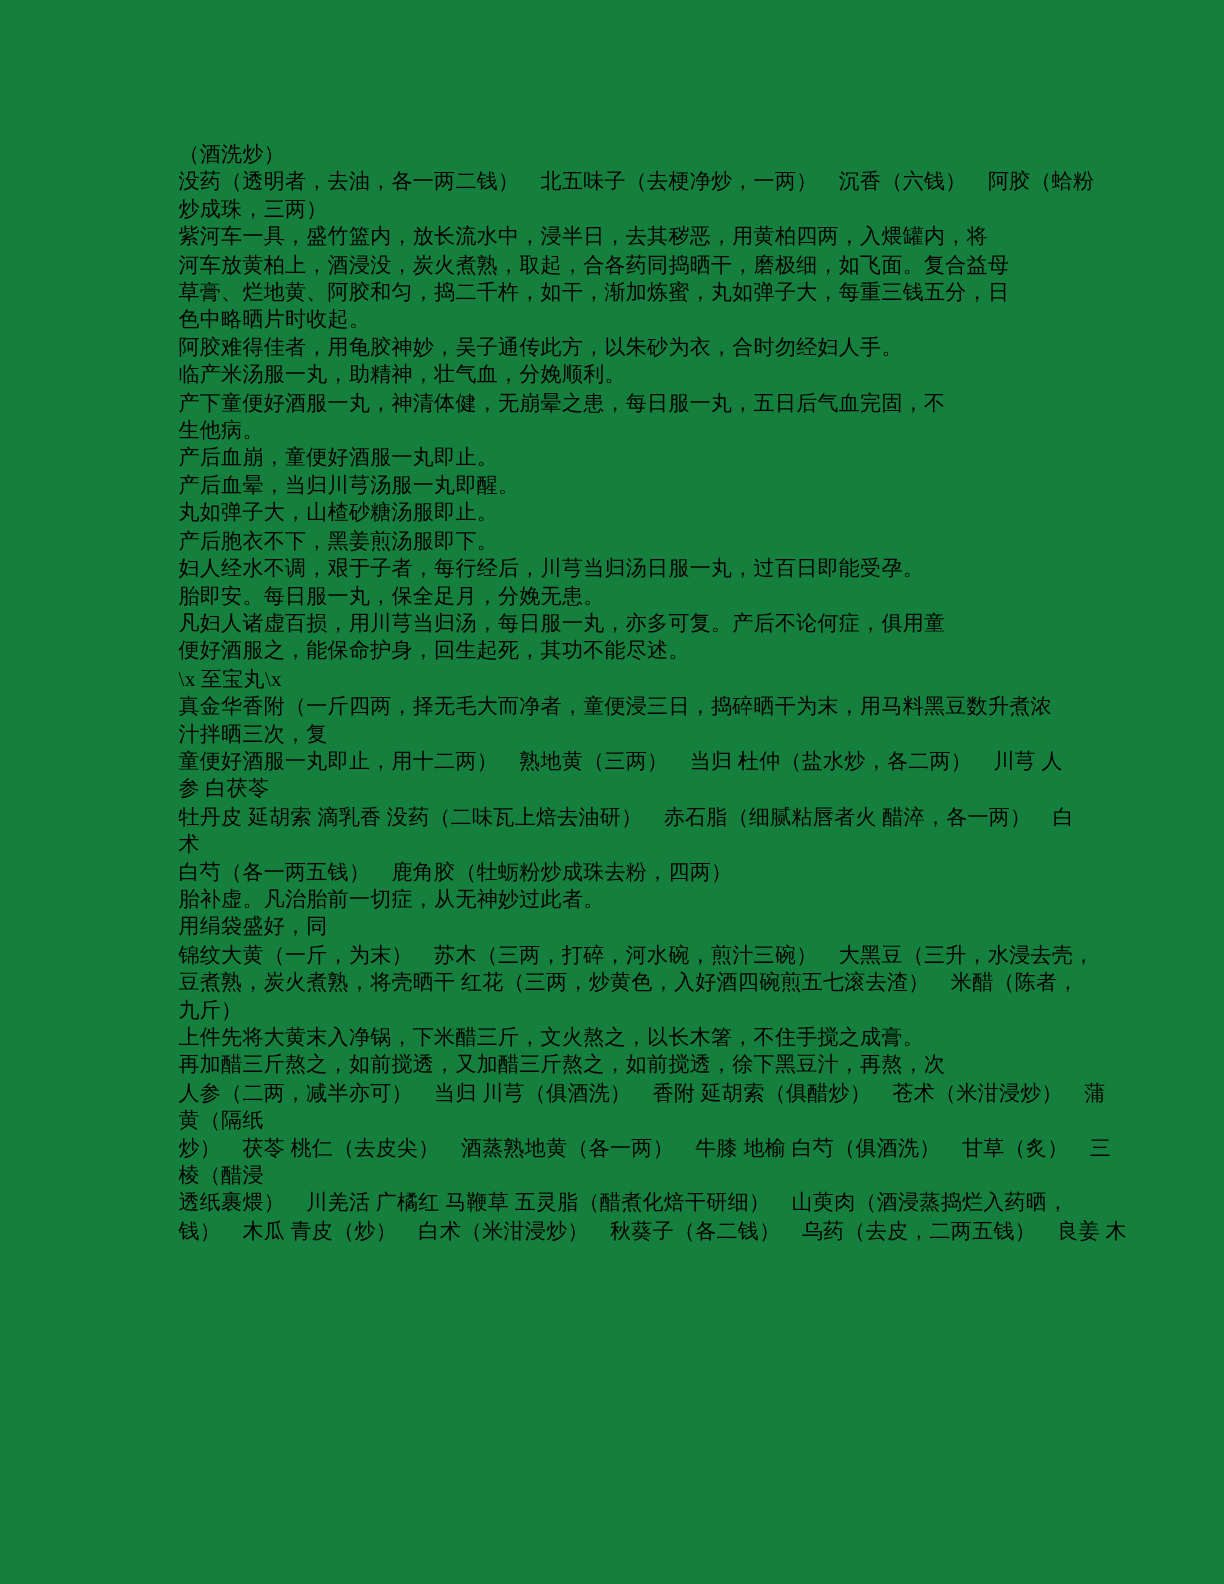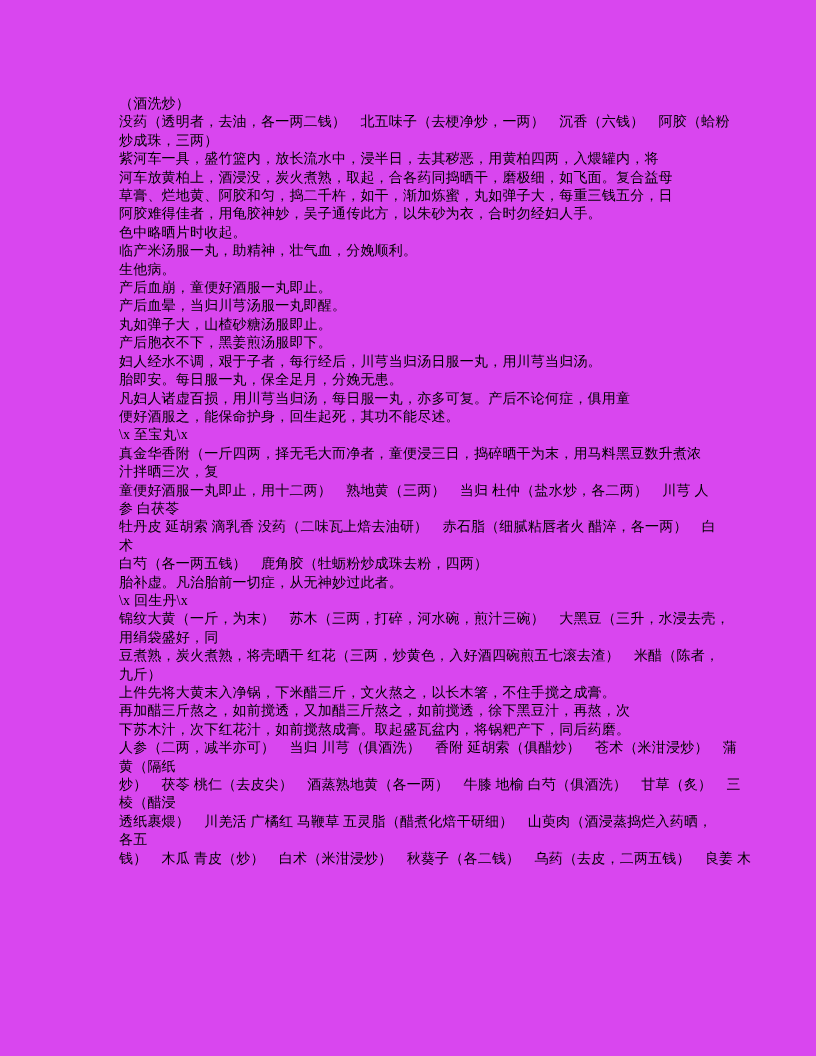--- a/index.html
+++ b/index.html
@@ -8,21 +8,21 @@
   }
   body {
     width: 816px;
     height: 1056px;
     background: #e8e8e8;
   }
   .page {
     position: relative;
     width: 816px;
     height: 1056px;
-    background: #d946ef;
+    background: #15803d;
     overflow: hidden;
     font-family: "Liberation Serif", "DejaVu Serif", serif;
   }
   .text-block {
     position: absolute;
     left: 119px;
     top: 95px;
     width: 600px;
     color: #000000;
     font-size: 14px;
@@ -39,50 +39,48 @@
 <body>
 
 <div class="page">
   <div class="text-block">
     <div class="line">（酒洗炒）</div>
     <div class="line">没药（透明者，去油，各一两二钱）　北五味子（去梗净炒，一两）　沉香（六钱）　阿胶（蛤粉</div>
     <div class="line">炒成珠，三两）</div>
     <div class="line">紫河车一具，盛竹篮内，放长流水中，浸半日，去其秽恶，用黄柏四两，入煨罐内，将</div>
     <div class="line">河车放黄柏上，酒浸没，炭火煮熟，取起，合各药同捣晒干，磨极细，如飞面。复合益母</div>
     <div class="line">草膏、烂地黄、阿胶和匀，捣二千杵，如干，渐加炼蜜，丸如弹子大，每重三钱五分，日</div>
+    <div class="line">色中略晒片时收起。</div>
     <div class="line">阿胶难得佳者，用龟胶神妙，吴子通传此方，以朱砂为衣，合时勿经妇人手。</div>
-    <div class="line">色中略晒片时收起。</div>
     <div class="line">临产米汤服一丸，助精神，壮气血，分娩顺利。</div>
+    <div class="line">产下童便好酒服一丸，神清体健，无崩晕之患，每日服一丸，五日后气血完固，不</div>
     <div class="line">生他病。</div>
     <div class="line">产后血崩，童便好酒服一丸即止。</div>
     <div class="line">产后血晕，当归川芎汤服一丸即醒。</div>
     <div class="line">丸如弹子大，山楂砂糖汤服即止。</div>
     <div class="line">产后胞衣不下，黑姜煎汤服即下。</div>
-    <div class="line">妇人经水不调，艰于子者，每行经后，川芎当归汤日服一丸，用川芎当归汤。</div>
+    <div class="line">妇人经水不调，艰于子者，每行经后，川芎当归汤日服一丸，过百日即能受孕。</div>
     <div class="line">胎即安。每日服一丸，保全足月，分娩无患。</div>
     <div class="line">凡妇人诸虚百损，用川芎当归汤，每日服一丸，亦多可复。产后不论何症，俱用童</div>
     <div class="line">便好酒服之，能保命护身，回生起死，其功不能尽述。</div>
     <div class="line">\x 至宝丸\x</div>
     <div class="line">真金华香附（一斤四两，择无毛大而净者，童便浸三日，捣碎晒干为末，用马料黑豆数升煮浓</div>
     <div class="line">汁拌晒三次，复</div>
     <div class="line">童便好酒服一丸即止，用十二两）　熟地黄（三两）　当归 杜仲（盐水炒，各二两）　川芎 人</div>
     <div class="line">参 白茯苓</div>
     <div class="line">牡丹皮 延胡索 滴乳香 没药（二味瓦上焙去油研）　赤石脂（细腻粘唇者火 醋淬，各一两）　白</div>
     <div class="line">术</div>
     <div class="line">白芍（各一两五钱）　鹿角胶（牡蛎粉炒成珠去粉，四两）</div>
     <div class="line">胎补虚。凡治胎前一切症，从无神妙过此者。</div>
-    <div class="line">\x 回生丹\x</div>
+    <div class="line">用绢袋盛好，同</div>
     <div class="line">锦纹大黄（一斤，为末）　苏木（三两，打碎，河水碗，煎汁三碗）　大黑豆（三升，水浸去壳，</div>
-    <div class="line">用绢袋盛好，同</div>
     <div class="line">豆煮熟，炭火煮熟，将壳晒干 红花（三两，炒黄色，入好酒四碗煎五七滚去渣）　米醋（陈者，</div>
     <div class="line">九斤）</div>
     <div class="line">上件先将大黄末入净锅，下米醋三斤，文火熬之，以长木箸，不住手搅之成膏。</div>
     <div class="line">再加醋三斤熬之，如前搅透，又加醋三斤熬之，如前搅透，徐下黑豆汁，再熬，次</div>
-    <div class="line">下苏木汁，次下红花汁，如前搅熬成膏。取起盛瓦盆内，将锅粑产下，同后药磨。</div>
     <div class="line">人参（二两，减半亦可）　当归 川芎（俱酒洗）　香附 延胡索（俱醋炒）　苍术（米泔浸炒）　蒲</div>
     <div class="line">黄（隔纸</div>
     <div class="line">炒）　茯苓 桃仁（去皮尖）　酒蒸熟地黄（各一两）　牛膝 地榆 白芍（俱酒洗）　甘草（炙）　三</div>
     <div class="line">棱（醋浸</div>
     <div class="line">透纸裹煨）　川羌活 广橘红 马鞭草 五灵脂（醋煮化焙干研细）　山萸肉（酒浸蒸捣烂入药晒，</div>
-    <div class="line">各五</div>
     <div class="line">钱）　木瓜 青皮（炒）　白术（米泔浸炒）　秋葵子（各二钱）　乌药（去皮，二两五钱）　良姜 木</div>
   </div>
 </div>
 
 </body></html>

